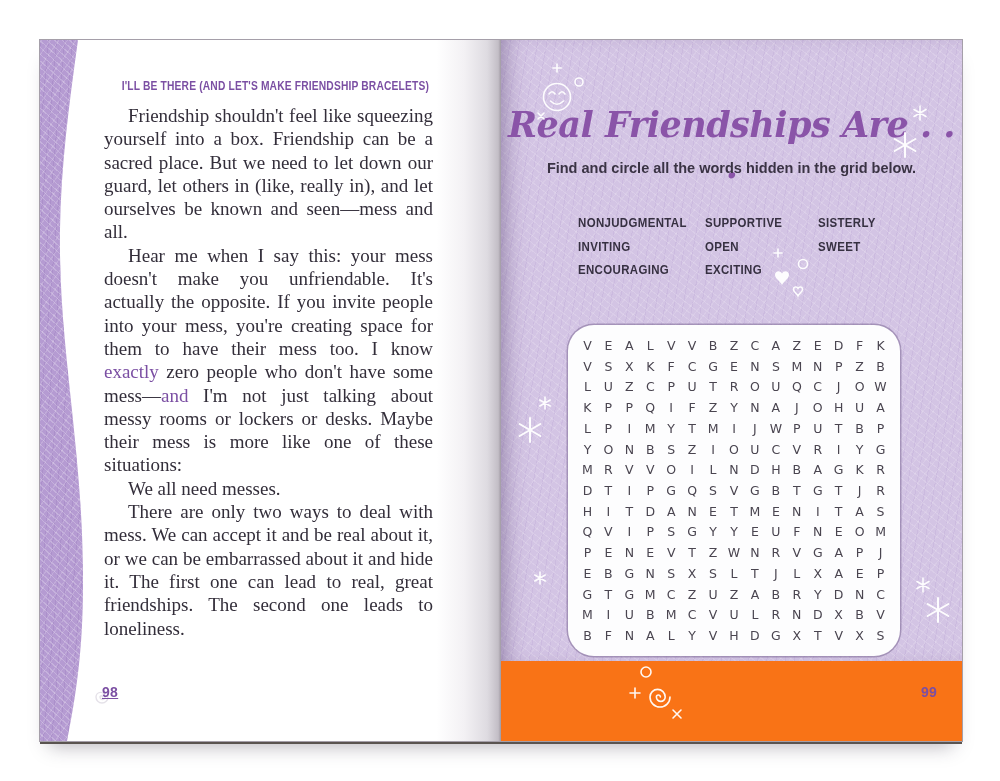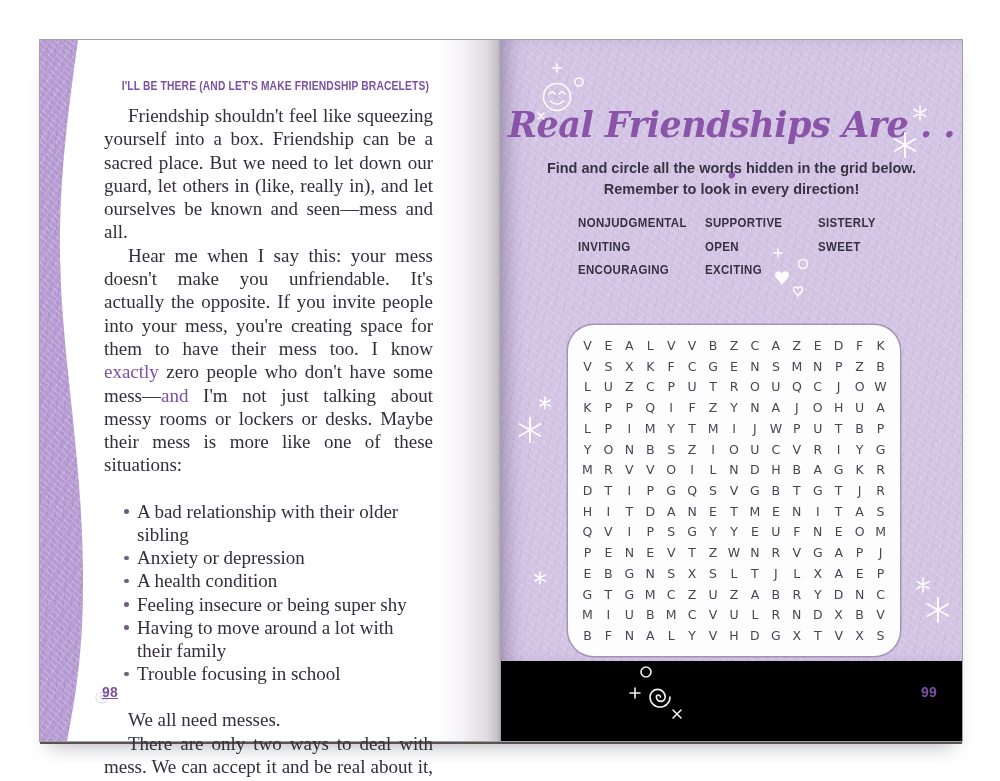--- a/index.html
+++ b/index.html
@@ -3,21 +3,21 @@
 <meta charset="utf-8">
 <style>
   html,body{margin:0;padding:0;}
   body{
     width:1000px;height:781px;position:relative;background:#ffffff;
     font-family:"Liberation Sans",sans-serif;overflow:hidden;
   }
   .book{
     position:absolute;left:40px;top:40px;width:922px;height:701px;
     box-shadow:0 0 0 1px #a59fa9, 0 3px 0 0 #5a5450, 0 14px 18px -9px rgba(50,40,60,.35);
-    background:#000000;
+    background:#f97316;
   }
   
   .page-left{
     position:absolute;left:0;top:0;width:461px;height:701px;
     background:linear-gradient(to right,#ffffff 0%,#ffffff 86%,#f3f1f4 92%,#dedbe1 97%,#c3bec6 99.4%,#a09aa3 100%);
   }
   .strip{
     position:absolute;left:0;top:0;width:50px;height:701px;
     background-color:#b59bd2;
     background-image:
@@ -96,48 +96,39 @@
 
     <div class="lp-header">
       <span class="cond">I'LL BE THERE (AND LET'S MAKE FRIENDSHIP BRACELETS)</span>
     </div>
 
     <div class="lp-body">
       <div>
           <p><span>Friendship shouldn't feel like squeezing yourself into a box. Friendship can be a sacred place. But we need to let down our guard, let others in (like, really in), and let ourselves be known and seen—mess and all.</span></p>
           <p><span>Hear me when I say this: your mess doesn't make you unfriendable. It's actually the opposite. If you invite people into your mess, you're creating space for them to have their mess too. I know </span><span class="accent">exactly</span><span> zero people who don't have some mess—</span><span class="accent it">and</span><span> I'm not just talking about messy rooms or lockers or desks. Maybe their mess is more like one of these situations:</span></p>
         </div>
-      <ul>
-          <li>A bad relationship with their older sibling</li>
-          <li>Anxiety or depression</li>
-          <li>A health condition</li>
-          <li>Feeling insecure or being super shy</li>
-          <li>Having to move around a lot with their family</li>
-          <li>Trouble focusing in school</li>
-        </ul>
       <div>
           <p>We all need messes.</p>
           <p>There are only two ways to deal with mess. We can accept it and be real about it, or we can be embarrassed about it and hide it. The first one can lead to real, great friendships. The second one leads to loneliness.</p>
         </div>
     </div>
 
     <svg class="lp-doodle" width="22" height="20" viewBox="0 0 22 20">
       <path d="M16 9 A 6 6 0 1 1 4 9 A 4.6 4.6 0 1 1 13.2 9 A 2.6 2.6 0 1 1 8 9 A 1.2 1.2 0 1 1 10.4 9" fill="none" stroke="#cfc9d6" stroke-width="1.4" stroke-linecap="round"></path>
     </svg>
 
     <div class="pagenum left">98</div>
   </div>
 
   <div class="page-right">
 
     <div class="rp-title">Real Friendships Are . . .</div>
 
     <div class="rp-instr">
       <div>Find and circle all the words hidden in the grid below.</div>
-      <div>Remember to look in every direction!</div>
     </div>
 
     <div class="rp-words">
         <div class="wcol wcol-0">
           <div><span class="cond">NONJUDGMENTAL</span></div>
           <div><span class="cond">INVITING</span></div>
           <div><span class="cond">ENCOURAGING</span></div>
         </div>
         <div class="wcol wcol-1">
           <div><span class="cond">SUPPORTIVE</span></div>

